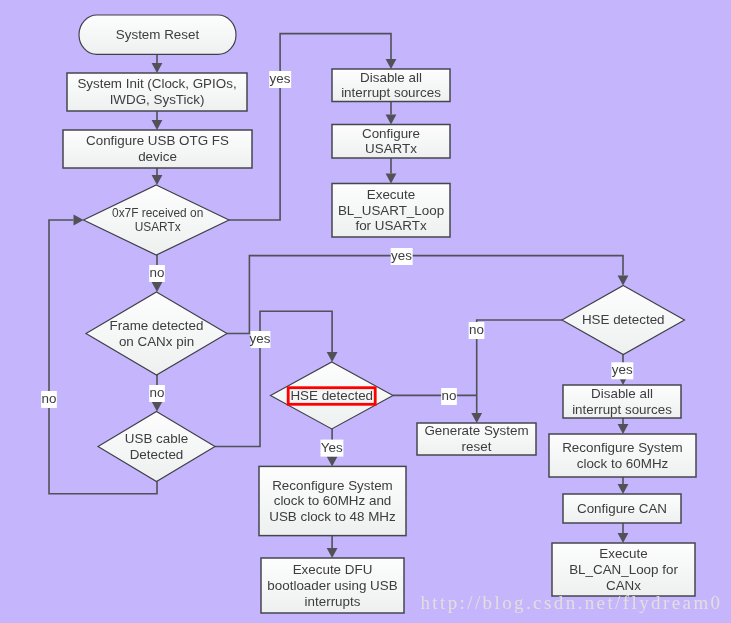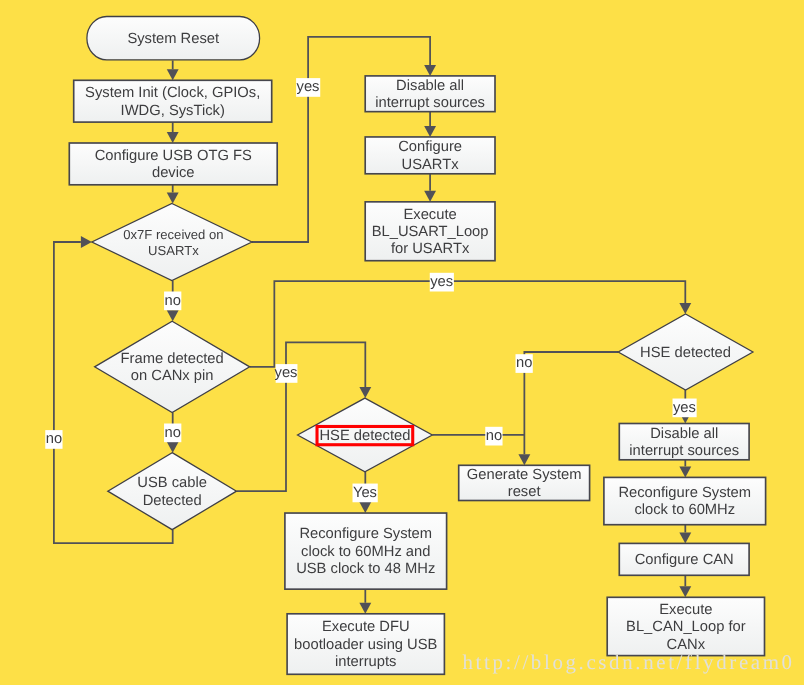--- a/index.html
+++ b/index.html
@@ -1,17 +1,17 @@
 <!DOCTYPE html>
 <html><head>
 <meta charset="utf-8">
 <title>Bootloader flowchart</title>
 <style>
   html,body{margin:0;padding:0;background:#ffffff;}
-  #stage{position:relative;width:731px;height:623px;background:#fde047;overflow:hidden;
+  #stage{position:relative;width:731px;height:623px;background:#c4b5fd;overflow:hidden;
          font-family:"Liberation Sans",sans-serif;}
   svg#chart{display:block;position:absolute;left:0;top:0;}
   .node-shape{stroke:#46464d;stroke-width:1.5;}
   .node-shape.diamond{stroke:#3f3f46;stroke-width:1.15;}
   .node-text{font-family:"Liberation Sans",sans-serif;font-size:13.4px;fill:#3d3d3f;
              text-anchor:middle;dominant-baseline:auto;}
   .edge-line{stroke:#515157;stroke-width:1.6;fill:none;stroke-linecap:butt;}
   .edge-arrow{fill:#515157;}
   .edge-label{font-family:"Liberation Sans",sans-serif;font-size:13.4px;fill:#3d3d3f;
               text-anchor:middle;}

